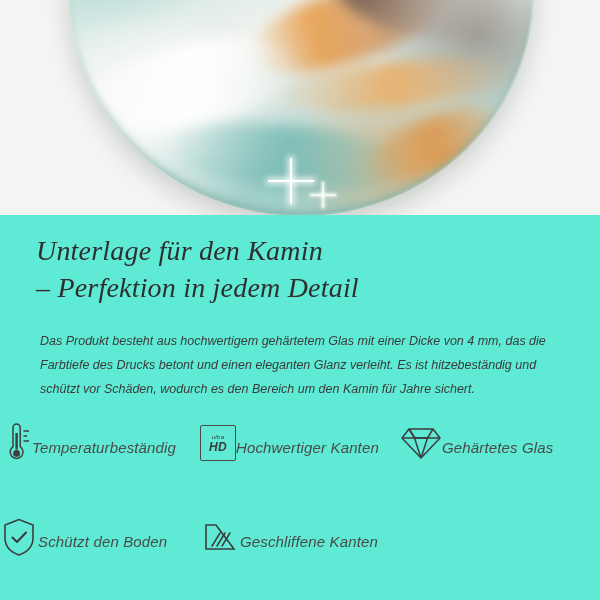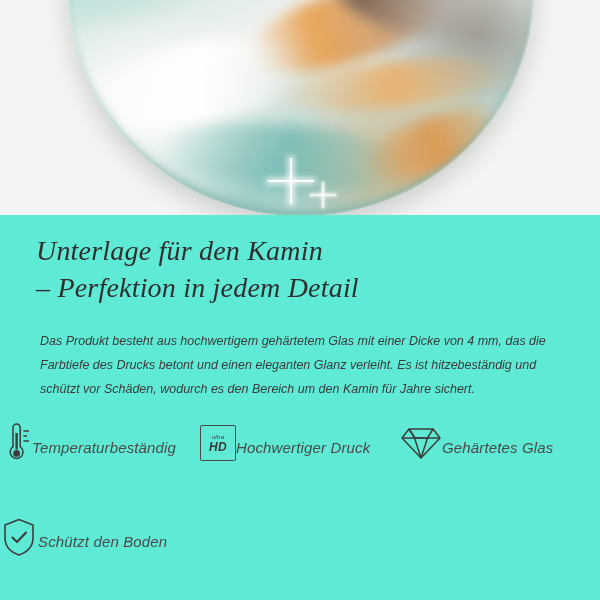--- a/index.html
+++ b/index.html
@@ -251,21 +251,21 @@
       <div class="caption">Temperaturbeständig</div>
     </div>
 
     <div class="feature">
       <div class="icon">
         <div class="hd-badge">
           <span class="ultra">ultra</span>
           <span class="hd">HD</span>
         </div>
       </div>
-      <div class="caption">Hochwertiger Druck</div>
+      <div class="caption">Hochwertiger Kanten</div>
     </div>
 
     <div class="feature">
       <div class="icon">
         <svg width="42" height="38" viewBox="0 0 42 38" fill="none" stroke="#3d3d3d" stroke-width="1.5" stroke-linejoin="round">
           <path d="M9 5h24l7 9-19 20L2 14Z"></path>
           <path d="M2 14h38"></path>
           <path d="M9 5l6 9-- "></path>
           <path d="M9 5l5.5 9L21 34"></path>
           <path d="M33 5l-5.5 9L21 34"></path>
@@ -278,16 +278,27 @@
     <div class="feature">
       <div class="icon">
         <svg width="38" height="42" viewBox="0 0 38 42" fill="none" stroke="#3d3d3d" stroke-width="1.6">
           <path d="M19 3.5 5 9v13c0 8.2 5.8 14 14 17 8.2-3 14-8.8 14-17V9Z"></path>
           <path d="M12.5 21.5 17 26l9-9.5" stroke-width="2.1" stroke-linecap="round" stroke-linejoin="round"></path>
         </svg>
       </div>
       <div class="caption">Schützt den Boden</div>
     </div>
 
+    <div class="feature">
+      <div class="icon">
+        <svg width="40" height="36" viewBox="0 0 40 36" fill="none" stroke="#3d3d3d" stroke-width="1.5" stroke-linecap="round">
+          <path d="M6 30h28L16 6H6Z" stroke-width="1.6"></path>
+          <line x1="12" y1="27" x2="20" y2="14"></line>
+          <line x1="17" y1="27" x2="25" y2="14"></line>
+          <line x1="22" y1="27" x2="30" y2="14"></line>
+        </svg>
+      </div>
+      <div class="caption">Geschliffene Kanten</div>
+    </div>
 
 
   </div>
 </div>
 
 </body></html>

